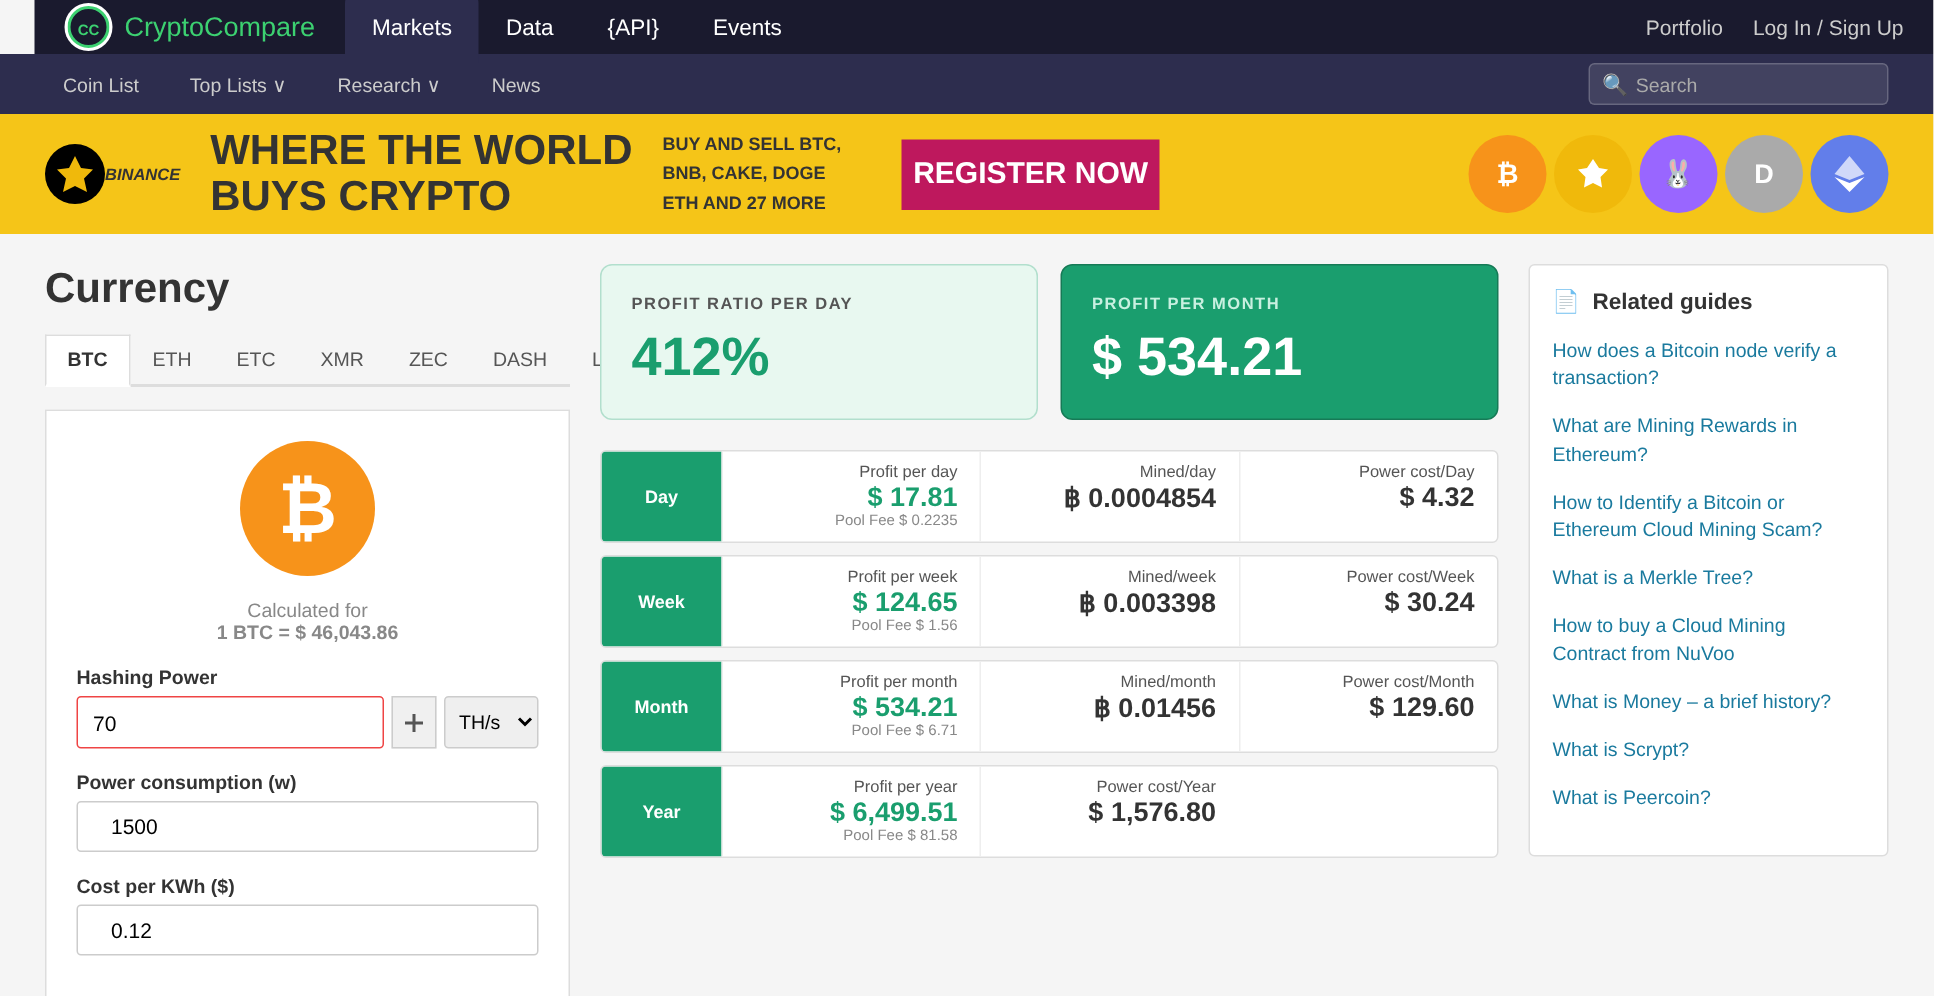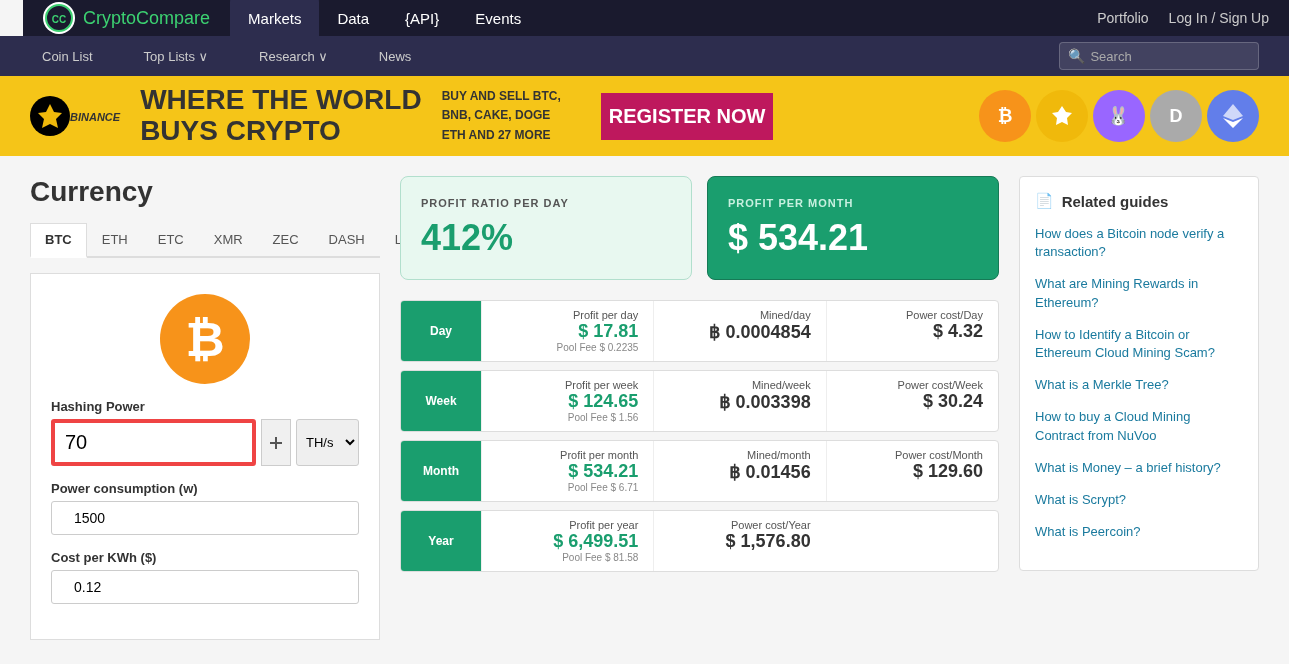--- a/index.html
+++ b/index.html
@@ -67,21 +67,21 @@
       font-size: 14px;
     }
 
     
     .sub-nav {
       background: #2d2d4e;
       display: flex;
       align-items: center;
       height: 40px;
       padding: 0 30px;
-      gap: 27px;
+      gap: 10px;
     }
     .sub-nav-link {
       color: #ccc;
       text-decoration: none;
       padding: 0 12px;
       height: 40px;
       display: flex;
       align-items: center;
       font-size: 13px;
     }
@@ -252,23 +252,23 @@
       font-size: 14px;
       outline: none;
     }
     .hashing-row {
       display: flex;
       gap: 5px;
     }
     .hashing-row input {
       flex: 1;
       padding: 8px 10px;
-      border: 4px solid #ef4444;
+      border: 1px solid #ef4444;
       border-radius: 3px;
-      font-size: 20px;
+      font-size: 14px;
       outline: none;
     }
     .hashing-row .stepper {
       width: 30px;
       background: #f0f0f0;
       border: 1px solid #ccc;
       display: flex;
       align-items: center;
       justify-content: center;
       cursor: pointer;
@@ -487,20 +487,24 @@
       <div class="currency-tab">ETH</div>
       <div class="currency-tab">ETC</div>
       <div class="currency-tab">XMR</div>
       <div class="currency-tab">ZEC</div>
       <div class="currency-tab">DASH</div>
       <div class="currency-tab">LTC</div>
     </div>
 
     <div class="calc-panel">
       <div class="coin-icon-large">₿</div>
+      <div class="calc-rate">
+        <span>Calculated for</span><br>
+        <strong>1 BTC = $ 46,043.86</strong>
+      </div>
 
       <div class="calc-field">
         <label>Hashing Power</label>
         <div class="hashing-row">
           <input type="number" value="70" style="">
           <div class="stepper">
             <svg width="16" height="16" viewBox="0 0 16 16">
                 <rect x="2" y="7" width="12" height="2" fill="#555"></rect>
                 <rect x="7" y="2" width="2" height="12" fill="#555"></rect>
               </svg>

